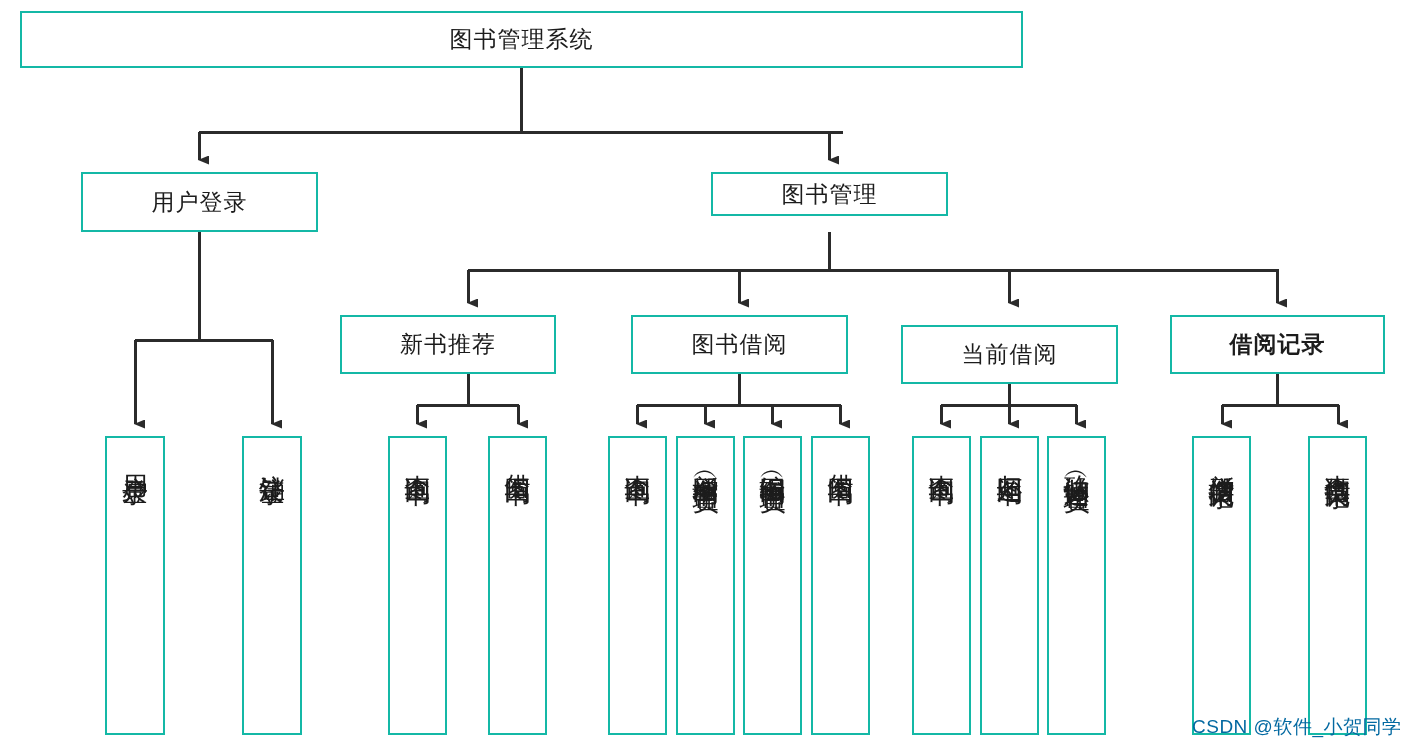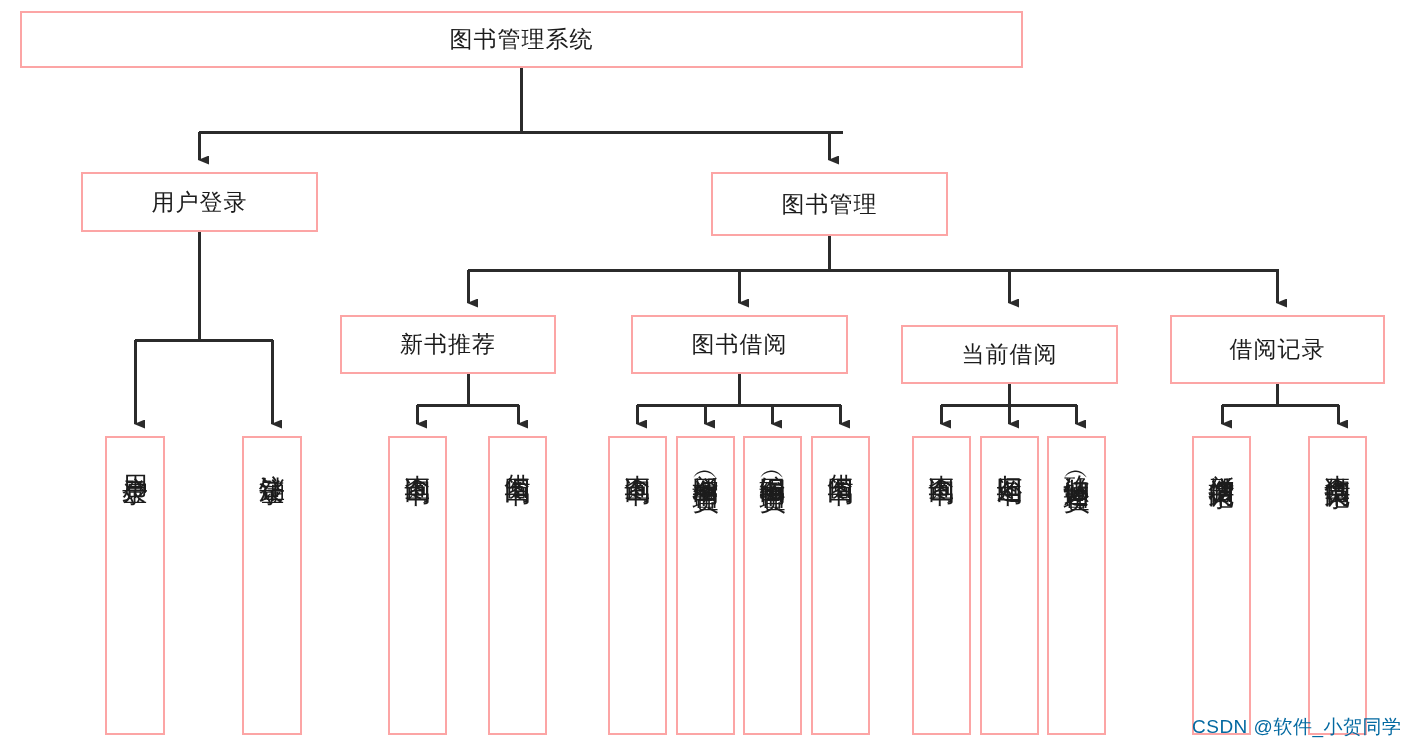--- a/index.html
+++ b/index.html
@@ -22,21 +22,21 @@
     left: 0;
     top: 0;
     width: 1405px;
     height: 747px;
     pointer-events: none;
   }
   .node {
     position: absolute;
     box-sizing: border-box;
     background: #ffffff;
-    border: 2px solid #fca5a5;
+    border: 2px solid #14b8a6;
     display: flex;
     align-items: center;
     justify-content: center;
     color: #1c1c1c;
   }
   .node-h {
     font-size: 23px;
     letter-spacing: 1px;
     white-space: nowrap;
   }
@@ -113,26 +113,26 @@
       <path d="M1222,405 L1339,405"></path>
       <path d="M1222,405 L1222,424" marker-end="url(#arrowhead)"></path>
       <path d="M1338,405 L1338,424" marker-end="url(#arrowhead)"></path>
 
     </g>
   </svg>
 
   <div class="node node-h" style="left:20px; top:11px; width:1003px; height:57px;">图书管理系统</div>
 
   <div class="node node-h" style="left:81px; top:172px; width:237px; height:60px;">用户登录</div>
-  <div class="node node-h" style="left:711px; top:172px; width:237px; height:64px;">图书管理</div>
+  <div class="node node-h" style="left:711px; top:172px; width:237px; height:44px;">图书管理</div>
 
   <div class="node node-h" style="left:340px; top:315px; width:216px; height:59px;">新书推荐</div>
   <div class="node node-h" style="left:631px; top:315px; width:217px; height:59px;">图书借阅</div>
   <div class="node node-h" style="left:901px; top:325px; width:217px; height:59px;">当前借阅</div>
-  <div class="node node-h" style="left:1170px; top:315px; width:215px; height:69px;">借阅记录</div>
+  <div class="node node-h" style="left:1170px; top:315px; width:215px; height:59px;font-weight:bold;">借阅记录</div>
 
   <div class="node node-v" style="left:105px; top:436px; width:60px; height:299px;">
     <span class="vlabel">用户登录</span>
   </div>
   <div class="node node-v" style="left:242px; top:436px; width:60px; height:299px;">
     <span class="vlabel">注销登录</span>
   </div>
 
   <div class="node node-v" style="left:388px; top:436px; width:59px; height:299px;">
     <span class="vlabel">查询图书</span>

